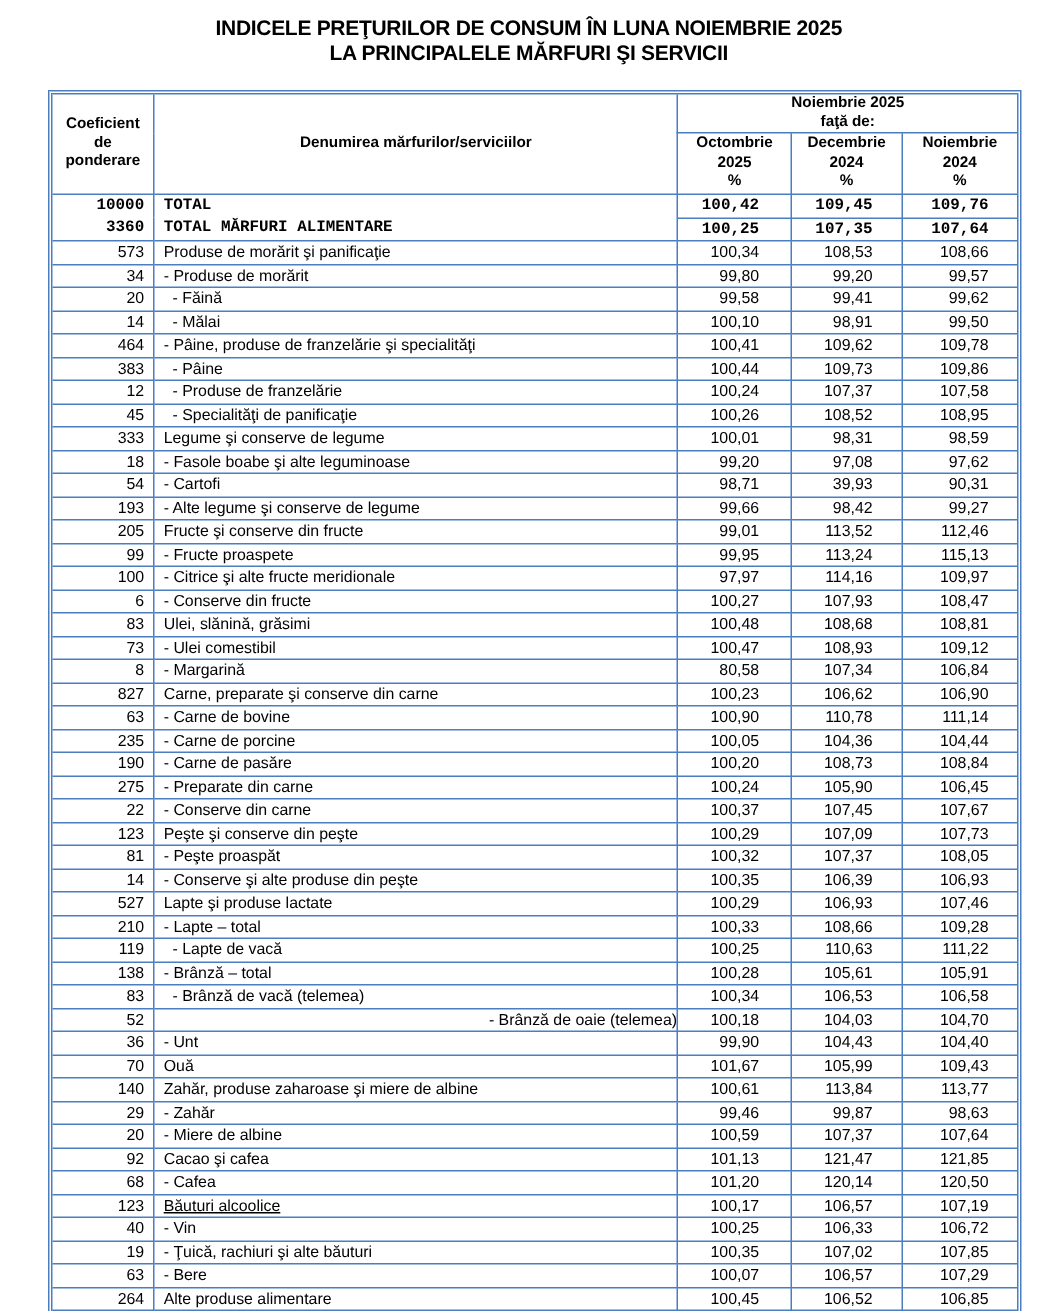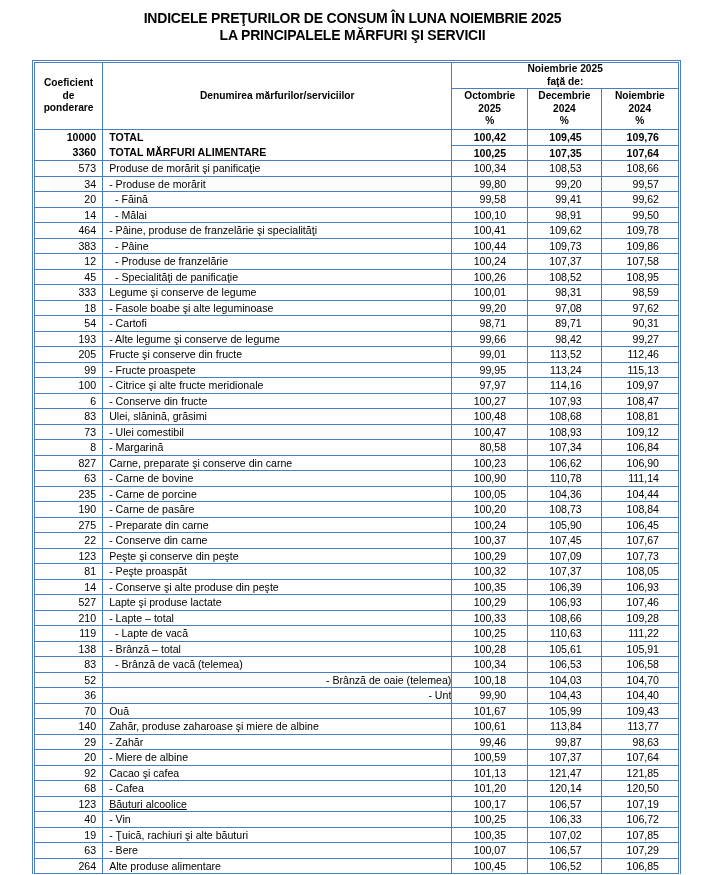--- a/index.html
+++ b/index.html
@@ -22,21 +22,21 @@
   th.sub { height: 40px; }
   td { height: 14.5px; line-height: 14.5px; padding: 0; border-left: 1px solid #4a7ebf;
        border-right: 1px solid #4a7ebf; border-bottom: 1px solid #4a7ebf; white-space: nowrap;
        overflow: hidden; }
   td.w { text-align: right; padding-right: 6px; }
   td.n { text-align: left; padding-left: 6px; }
   td.v { text-align: right; }
   td.v1 { padding-right: 21px; }
   td.v2 { padding-right: 19px; }
   td.v3 { padding-right: 19px; }
-  tr.bold td { font-weight: bold; }
+  tr.bold td { font-weight: bold; font-family: Liberation Mono, monospace; }
   tr.nolineleft td.w, tr.nolineleft td.n { border-bottom: none; }
   tr:first-child td { border-top: none; }
   th:first-child, td:first-child { border-left: none; }
   th:last-child, td:last-child { border-right: none; }
   thead tr:first-child th { border-top: none; }
 </style>
 </head>
 <body>
 
 <div class="title t1">INDICELE PREŢURILOR DE CONSUM ÎN LUNA NOIEMBRIE 2025</div>
@@ -164,21 +164,21 @@
           <td class="w">18</td>
           <td class="n" style="white-space: pre;">- Fasole boabe şi alte leguminoase</td>
           <td class="v v1">99,20</td>
           <td class="v v2">97,08</td>
           <td class="v v3">97,62</td>
         </tr>
         <tr>
           <td class="w">54</td>
           <td class="n" style="white-space: pre;">- Cartofi</td>
           <td class="v v1">98,71</td>
-          <td class="v v2">89,71</td>
+          <td class="v v2">39,93</td>
           <td class="v v3">90,31</td>
         </tr>
         <tr>
           <td class="w">193</td>
           <td class="n" style="white-space: pre;">- Alte legume şi conserve de legume</td>
           <td class="v v1">99,66</td>
           <td class="v v2">98,42</td>
           <td class="v v3">99,27</td>
         </tr>
         <tr>
@@ -330,21 +330,21 @@
         </tr>
         <tr>
           <td class="w">52</td>
           <td class="n" style="white-space: pre; text-align: right;">  - Brânză de oaie (telemea)</td>
           <td class="v v1">100,18</td>
           <td class="v v2">104,03</td>
           <td class="v v3">104,70</td>
         </tr>
         <tr>
           <td class="w">36</td>
-          <td class="n" style="white-space: pre; text-align: right;">- Unt</td>
+          <td class="n" style="white-space: pre;">- Unt</td>
           <td class="v v1">99,90</td>
           <td class="v v2">104,43</td>
           <td class="v v3">104,40</td>
         </tr>
         <tr>
           <td class="w">70</td>
           <td class="n" style="white-space: pre;">Ouă</td>
           <td class="v v1">101,67</td>
           <td class="v v2">105,99</td>
           <td class="v v3">109,43</td>

